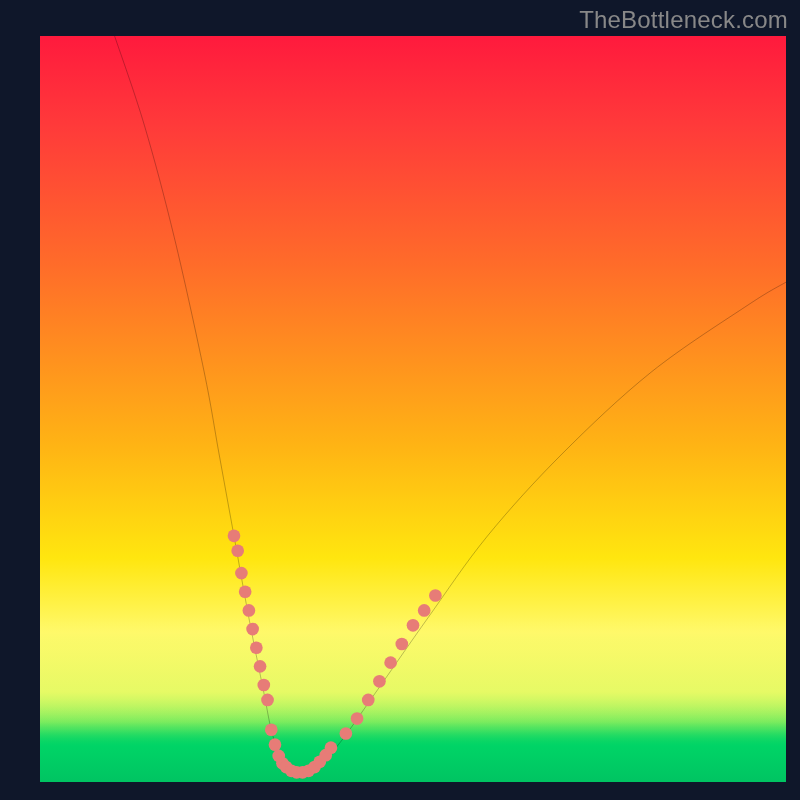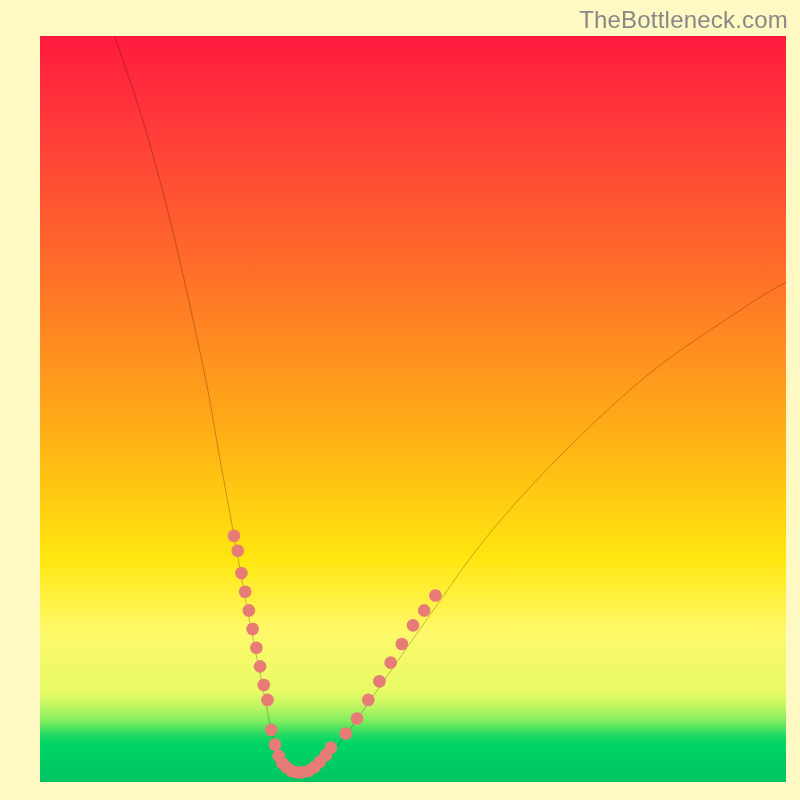--- a/index.html
+++ b/index.html
@@ -10,21 +10,21 @@
     overflow: hidden;
     background: #000;
     font-family: Arial, Helvetica, sans-serif;
   }
   .frame {
     position: absolute;
     top: 0;
     left: 0;
     width: 800px;
     height: 800px;
-    background: #fef9c3;
+    background: #0f172a;
   }
   .plot {
     position: absolute;
     top: 36px;
     left: 40px;
     width: 746px;
     height: 746px;
   }
   .gradient {
     position: absolute;

